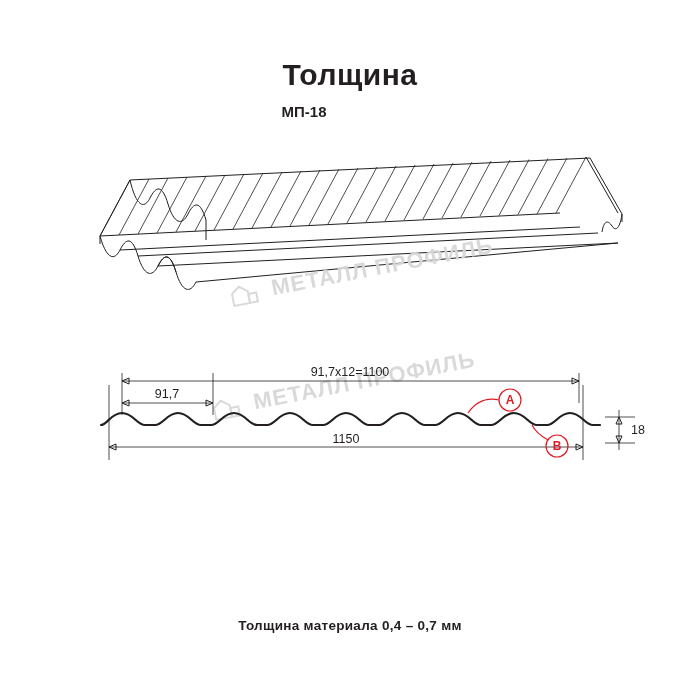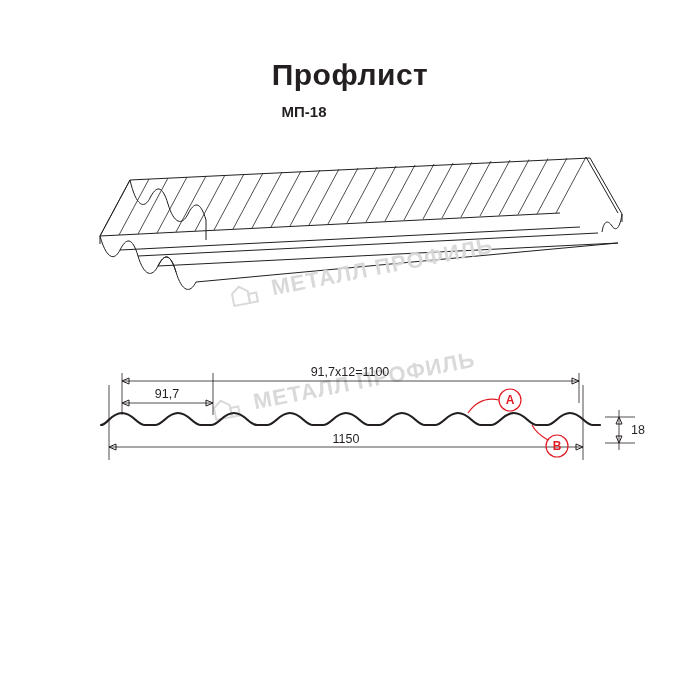--- a/index.html
+++ b/index.html
@@ -89,21 +89,21 @@
   .prof { fill: none; stroke: #231f20; stroke-width: 2.2; stroke-linecap: round; stroke-linejoin: round; }
   .red { fill: none; stroke: #e01b24; stroke-width: 1.2; }
   .redtxt { fill: #e01b24; font-family: "Liberation Sans", sans-serif; font-size: 12px; font-weight: bold; }
   .dimtxt { fill: #231f20; font-family: "Liberation Sans", sans-serif; font-size: 12.5px; }
 </style>
 </head>
 <body>
 
 <div class="page">
 
-  <div class="title">Профлист</div>
+  <div class="title">Толщина</div>
   <div class="subtitle">МП-18</div>
 
   <div class="iso-wrap">
     <svg width="560" height="150" viewBox="0 0 560 150">
 
       <path class="ln" d="M60,40 L520,18"></path>
 
       <path class="ln" d="M60,40
         C 66,66 74,70 80,58
         C 86,46 92,44 98,64
@@ -258,14 +258,15 @@
 
       <g>
         <circle class="red" cx="462" cy="91" r="11"></circle>
         <text class="redtxt" x="462" y="95" text-anchor="middle">B</text>
         <path class="red" d="M453,85 C 444,80 440,76 437,70"></path>
       </g>
 
     </svg>
   </div>
 
+  <div class="footer">Толщина материала 0,4 – 0,7 мм</div>
 
 </div>
 
 </body></html>

